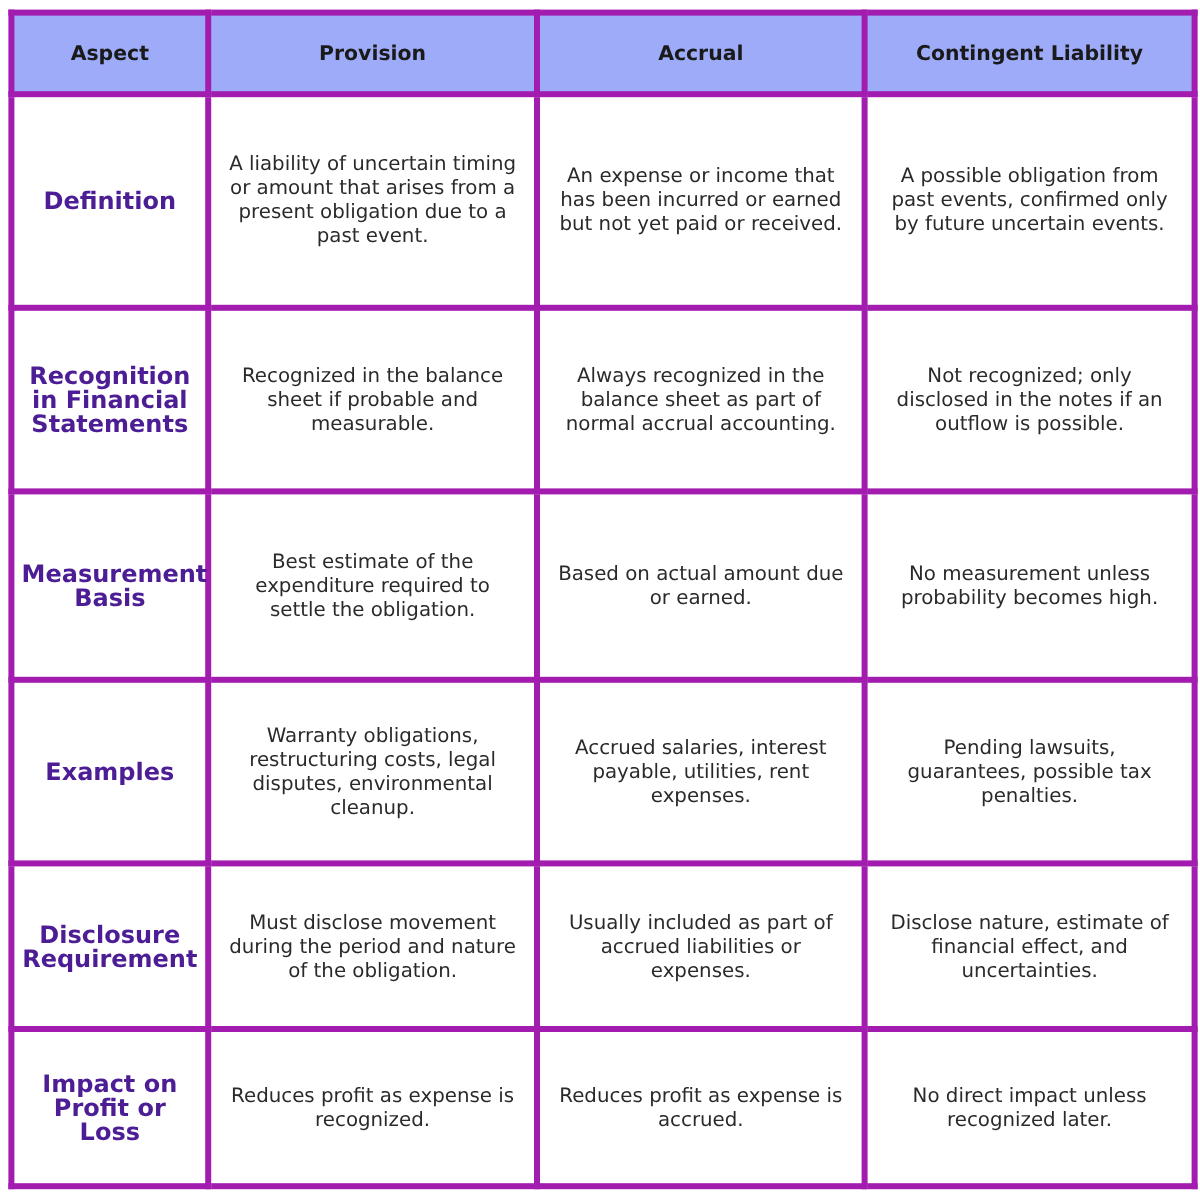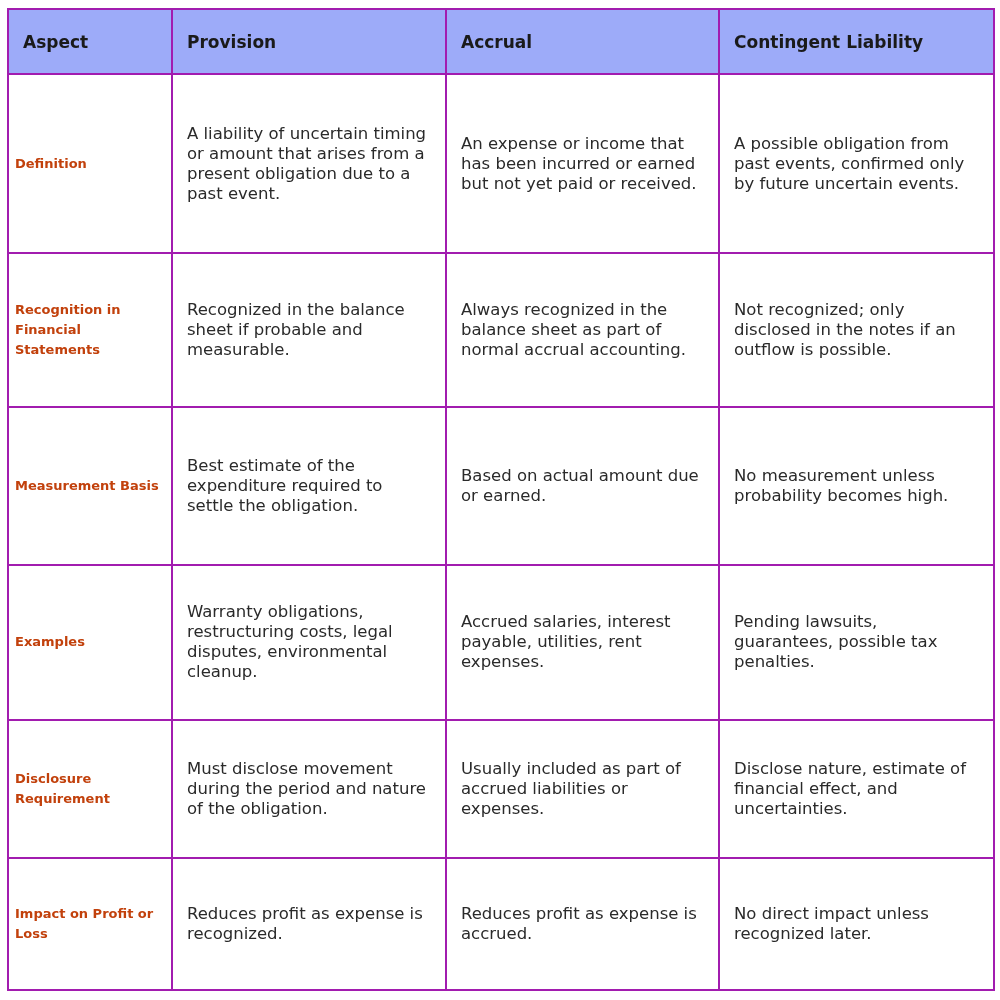--- a/index.html
+++ b/index.html
@@ -4,29 +4,29 @@
 <style>
   html, body { margin: 0; padding: 0; background: #ffffff; }
   body { width: 1000px; height: 1000px; position: relative; overflow: hidden; }
   table.cmp {
     position: absolute; left: 7px; top: 8px;
     width: 986px; height: 983px;
     border-collapse: collapse; table-layout: fixed;
     font-family: "DejaVu Sans", sans-serif; color: #1a1a1a;
   }
   table.cmp th, table.cmp td {
-    border: 2px solid #a21caf;
-    text-align: left; vertical-align: middle;
+    border: 5px solid #a21caf;
+    text-align: center; vertical-align: middle;
     padding: 0 14px;
   }
   table.cmp th {
     background: #9dabf9; font-weight: bold; font-size: 17px; height: 63px;
   }
   table.cmp td { font-size: 16.5px; line-height: 20px; color: #2a2a2a; }
-  table.cmp td.aspect { font-weight: bold; font-size: 13px; color: #c2410c; padding: 0 6px; margin-top: 30px; }
+  table.cmp td.aspect { font-weight: bold; font-size: 20px; color: #4c1d95; padding: 0 6px; margin-top: 30px; }
   col.c0 { width: 164px; }
   col.c1 { width: 274px; }
   col.c2 { width: 273px; }
   col.c3 { width: 275px; }
 </style>
 </head>
 <body>
 
 <table class="cmp">
   <colgroup>

